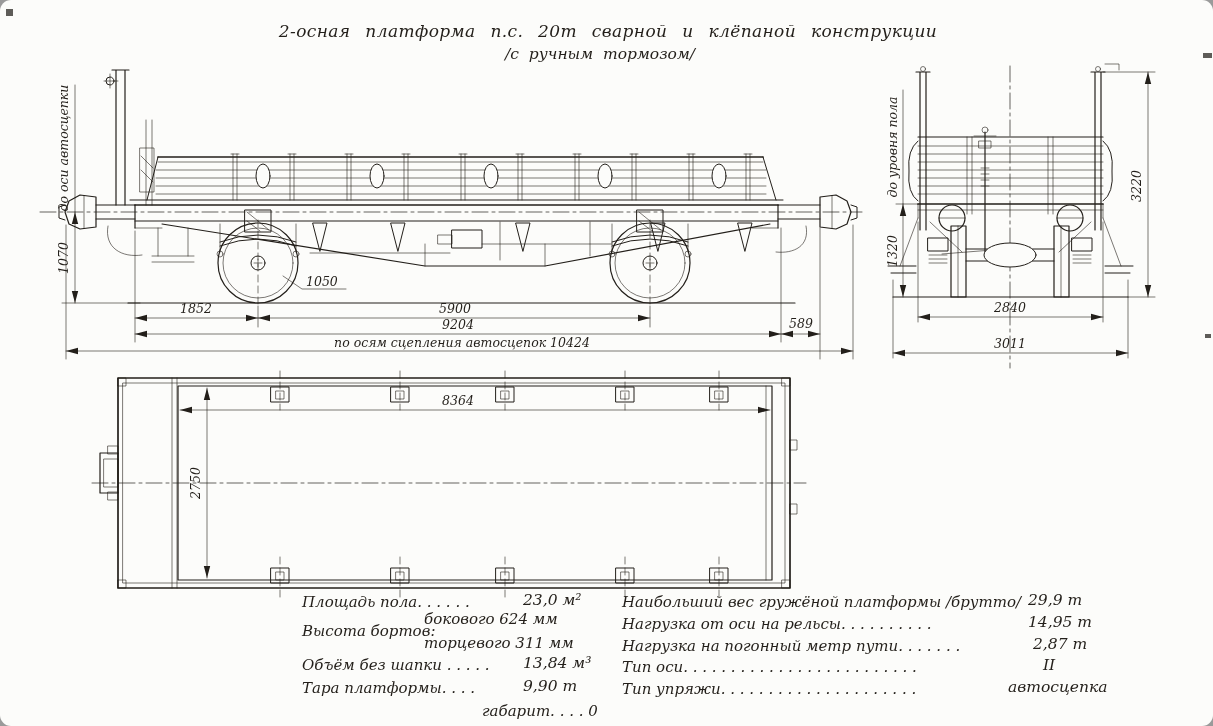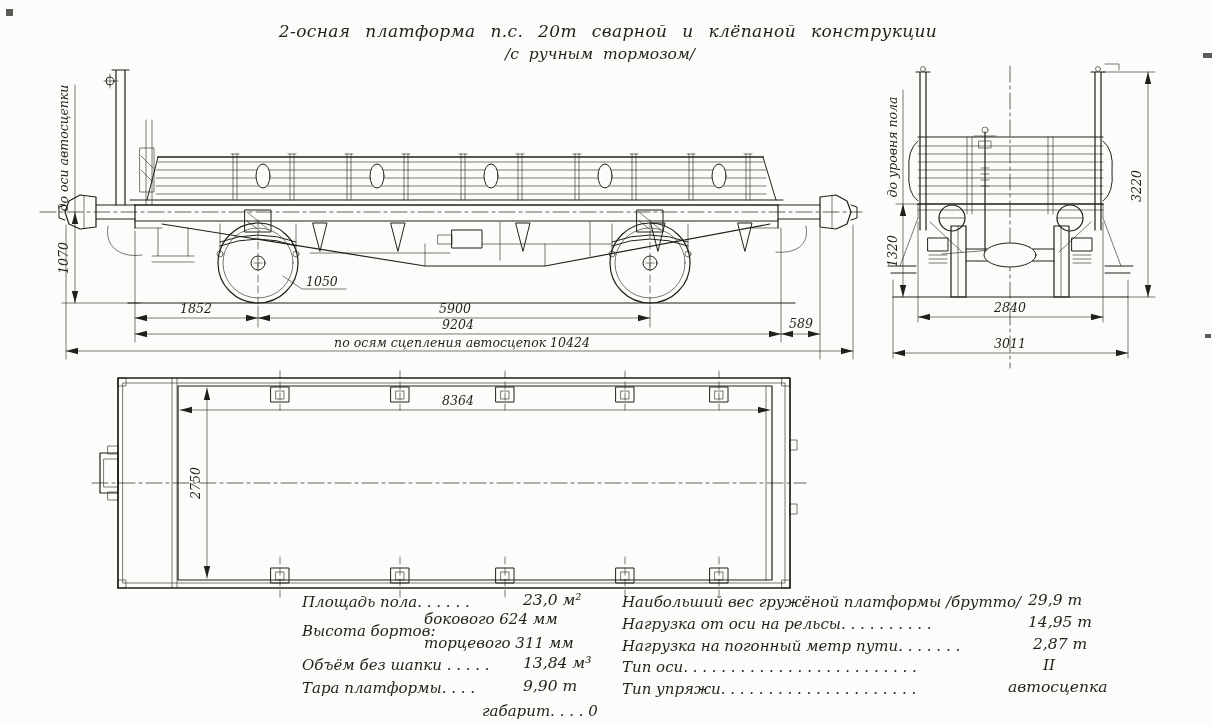--- a/index.html
+++ b/index.html
@@ -1,16 +1,16 @@
 <!DOCTYPE html>
 <html><head>
 <meta charset="utf-8">
 <style>
   html,body{margin:0;padding:0;background:#9a9a9a;}
-  .sheet{position:relative;width:1213px;height:726px;background:#fcfcfa;overflow:hidden;}
+  .sheet{position:relative;width:1213px;height:726px;background:#fcfcfa;overflow:hidden;border-radius:11px;}
   svg{display:block;}
   svg line,svg path,svg rect,svg circle,svg ellipse,svg polyline{stroke:#231f1a;fill:none;stroke-width:1;stroke-linecap:round;stroke-linejoin:round;}
   .bold{stroke-width:1.7;}
   .med{stroke-width:1.2;}
   .thin{stroke-width:.6;}
   .cl{stroke-dasharray:16 4 3 4;stroke-width:.7;}
   .cl2{stroke-dasharray:7 4;stroke-width:.6;}
   .fillpaper{fill:#fcfcfa;}
   .speck{fill:#2a2722;stroke:none;opacity:.75;}
   text{stroke:none;fill:#231f1a;font-family:"DejaVu Serif",serif;font-style:italic;}

